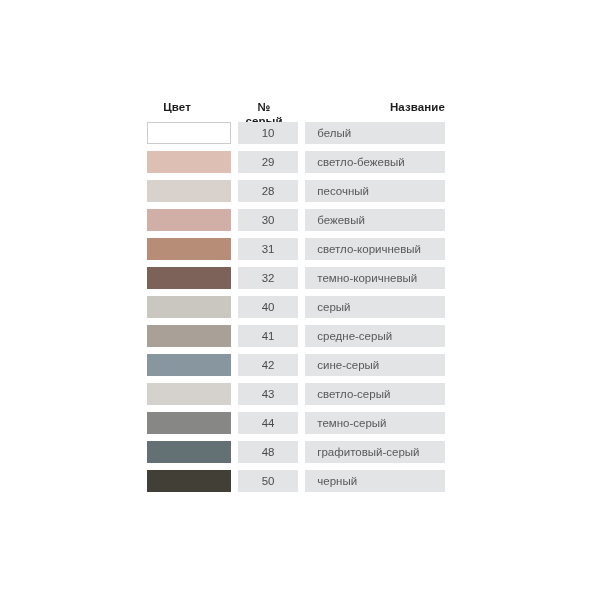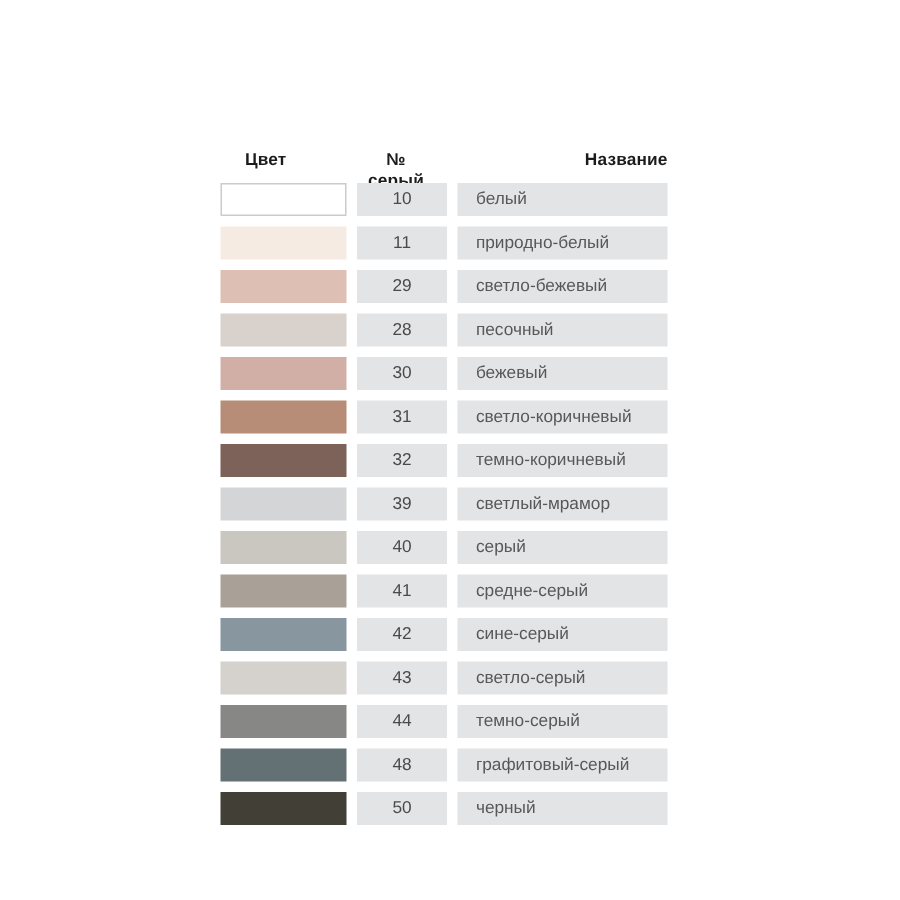--- a/index.html
+++ b/index.html
@@ -104,25 +104,20 @@
       <div class="th th-name">Название</div>
     </div>
 
     <div class="tbody" id="tbody">
         <div class="trow">
           <div class="cell-swatch bordered" style="background: rgb(255, 255, 255);"></div>
           <div class="cell-num">10</div>
           <div class="cell-name">белый</div>
         </div>
         <div class="trow">
-          <div class="cell-swatch" style="background: rgb(245, 235, 227);"></div>
-          <div class="cell-num">11</div>
-          <div class="cell-name">природно-белый</div>
-        </div>
-        <div class="trow">
           <div class="cell-swatch" style="background: rgb(221, 191, 180);"></div>
           <div class="cell-num">29</div>
           <div class="cell-name">светло-бежевый</div>
         </div>
         <div class="trow">
           <div class="cell-swatch" style="background: rgb(216, 209, 204);"></div>
           <div class="cell-num">28</div>
           <div class="cell-name">песочный</div>
         </div>
         <div class="trow">
@@ -132,25 +127,20 @@
         </div>
         <div class="trow">
           <div class="cell-swatch" style="background: rgb(183, 141, 119);"></div>
           <div class="cell-num">31</div>
           <div class="cell-name">светло-коричневый</div>
         </div>
         <div class="trow">
           <div class="cell-swatch" style="background: rgb(124, 98, 89);"></div>
           <div class="cell-num">32</div>
           <div class="cell-name">темно-коричневый</div>
-        </div>
-        <div class="trow">
-          <div class="cell-swatch" style="background: rgb(212, 213, 214);"></div>
-          <div class="cell-num">39</div>
-          <div class="cell-name">светлый-мрамор</div>
         </div>
         <div class="trow">
           <div class="cell-swatch" style="background: rgb(202, 198, 192);"></div>
           <div class="cell-num">40</div>
           <div class="cell-name">серый</div>
         </div>
         <div class="trow">
           <div class="cell-swatch" style="background: rgb(169, 161, 151);"></div>
           <div class="cell-num">41</div>
           <div class="cell-name">средне-серый</div>

